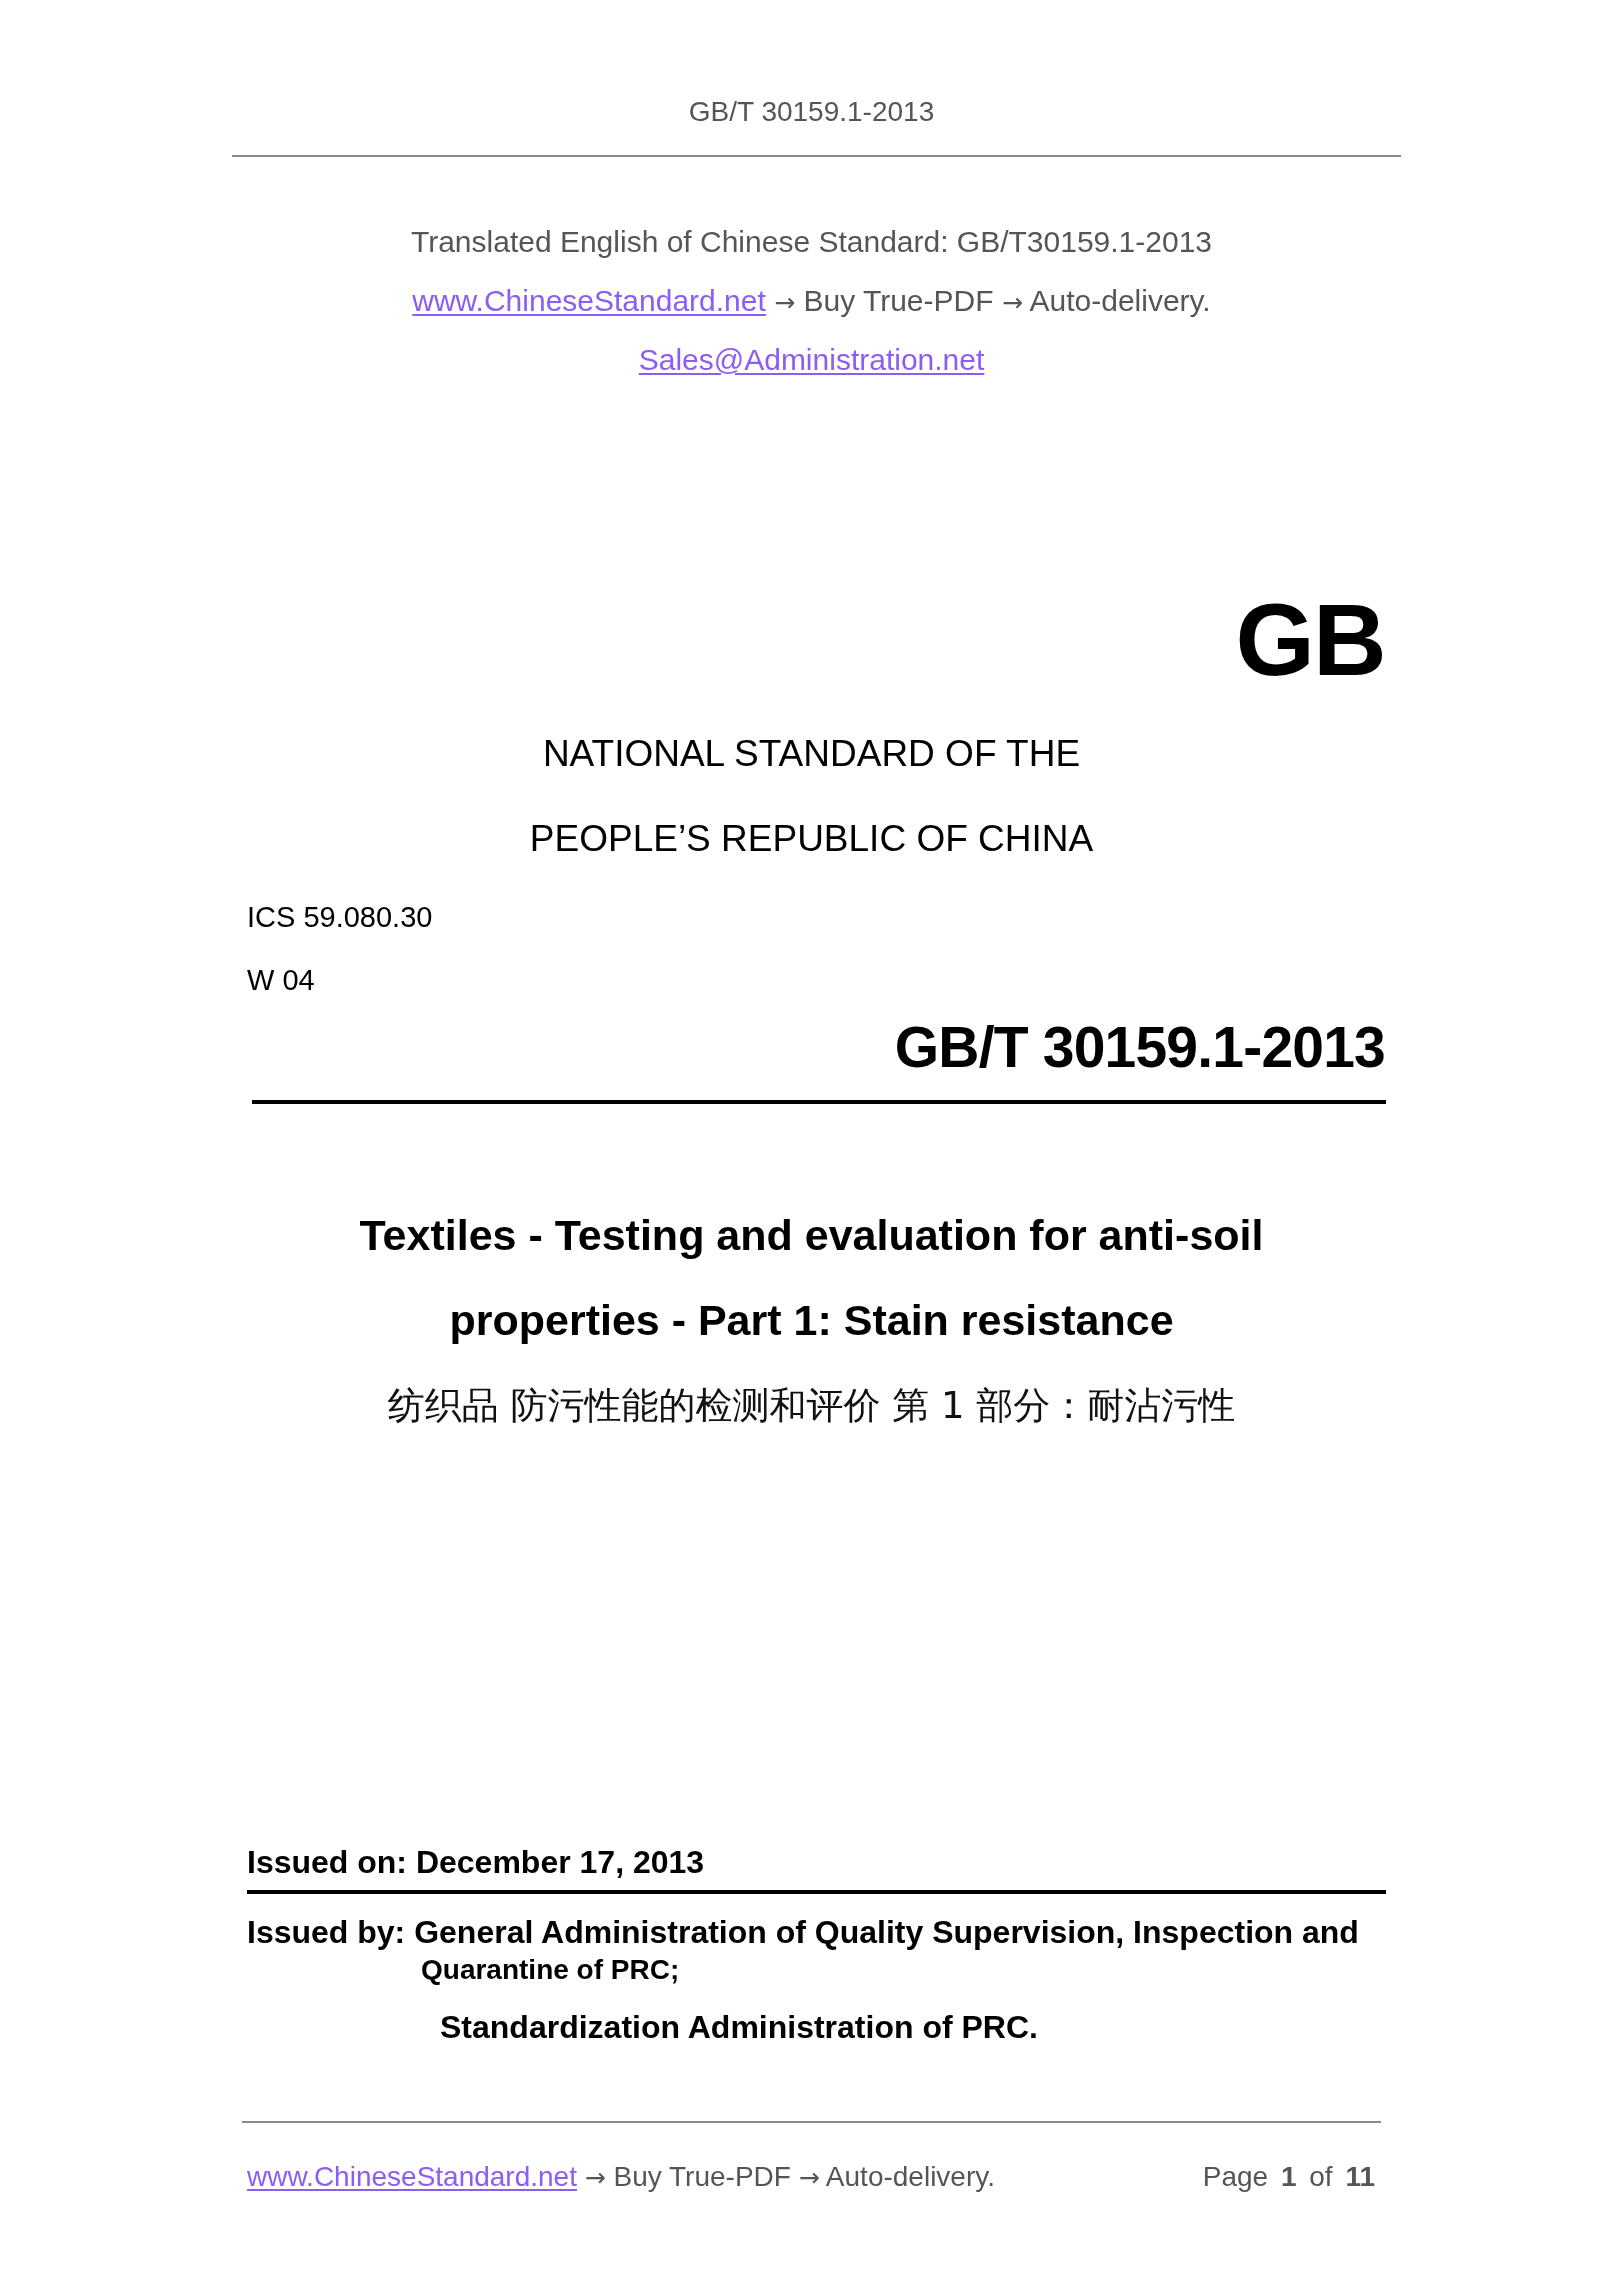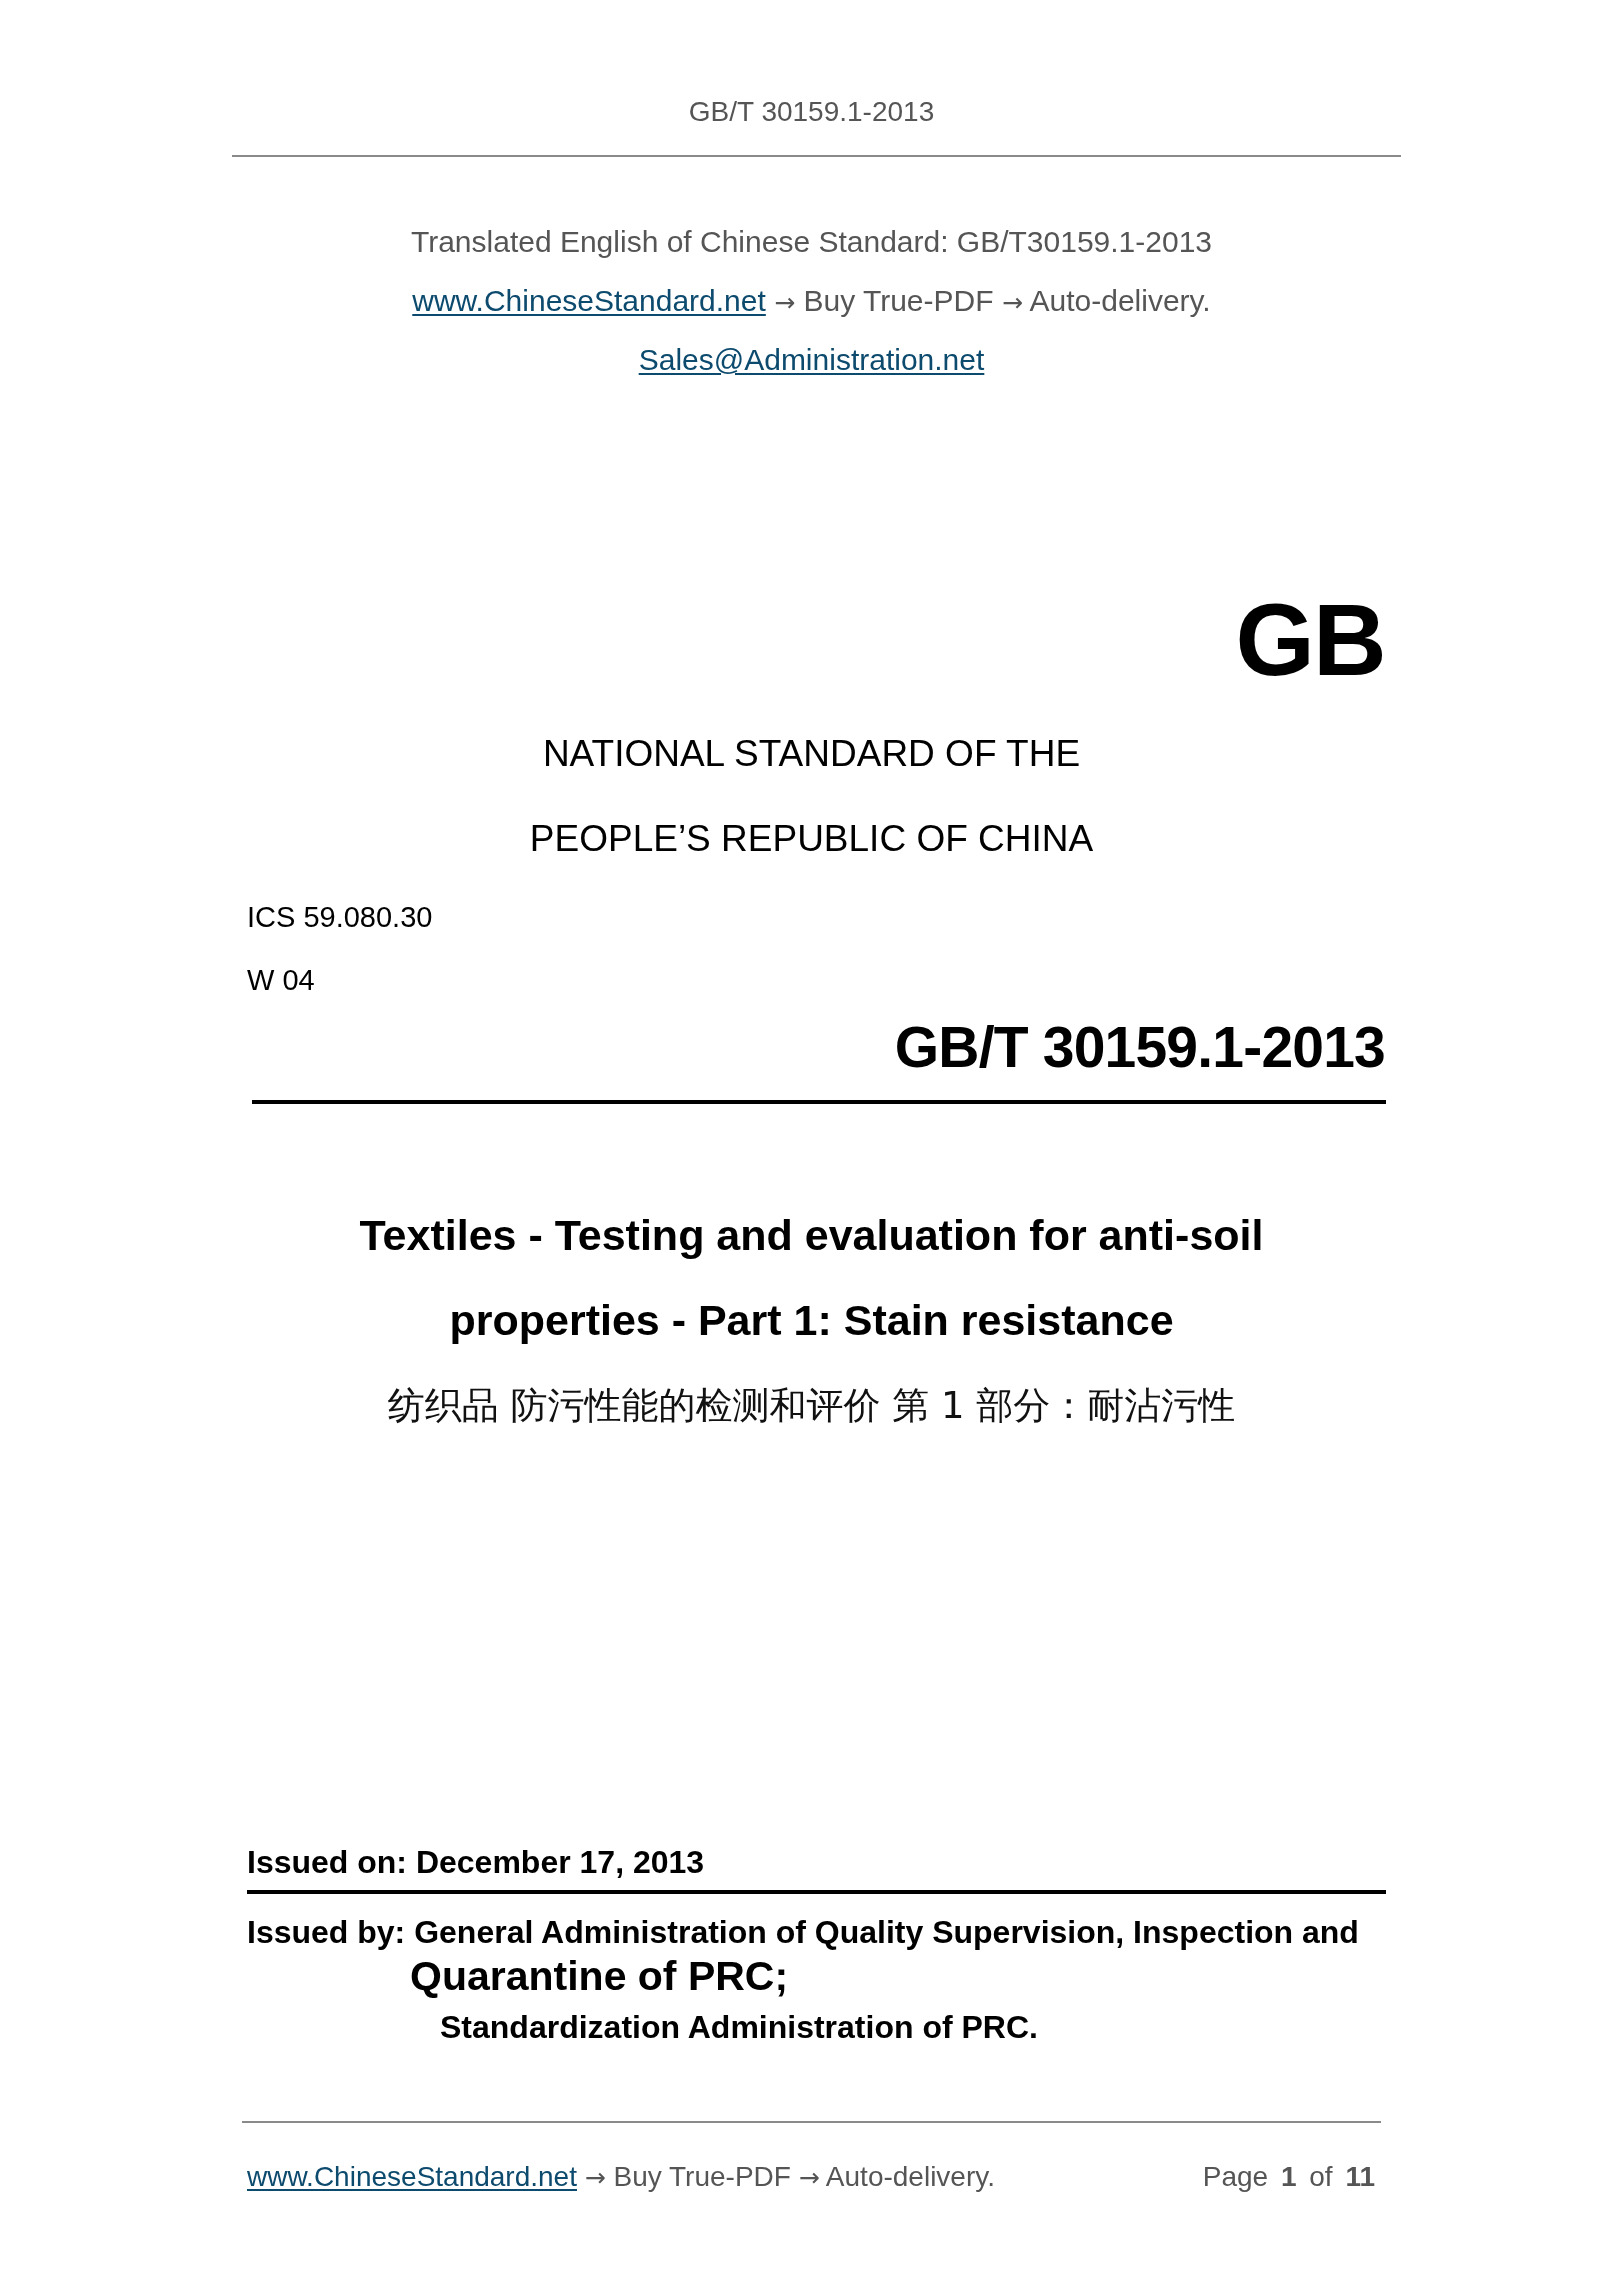--- a/index.html
+++ b/index.html
@@ -35,21 +35,21 @@
 
     
     .promo {
       font-size: 30px;
       color: #555555;
       line-height: 1;
       white-space: nowrap;
       margin-top: 12px;
     }
     .promo a, .footer a {
-      color: #0c4a6e;
+      color: #8b5cf6;
       text-decoration: underline;
       text-decoration-thickness: 1.7px;
       text-underline-offset: 3.3px;
     }
     .arrow { font-family: "DejaVu Sans", sans-serif; font-size: 25px; }
 
     
     .gb-mark {
       top: 589px;
       right: 238px;
@@ -120,22 +120,22 @@
     }
     .issued-by {
       top: 1916px;
       left: 247px;
       font-size: 32px;
       font-weight: bold;
       line-height: 1;
       white-space: nowrap;
     }
     .issued-by-cont {
-      left: 410px;
-      font-size: 41px;
+      left: 421px;
+      font-size: 28px;
       font-weight: bold;
       line-height: 1;
       white-space: nowrap;
     }
     .issued-by-cont2 {
       left: 440px;
       font-size: 32px;
       font-weight: bold;
       line-height: 1;
       white-space: nowrap;

